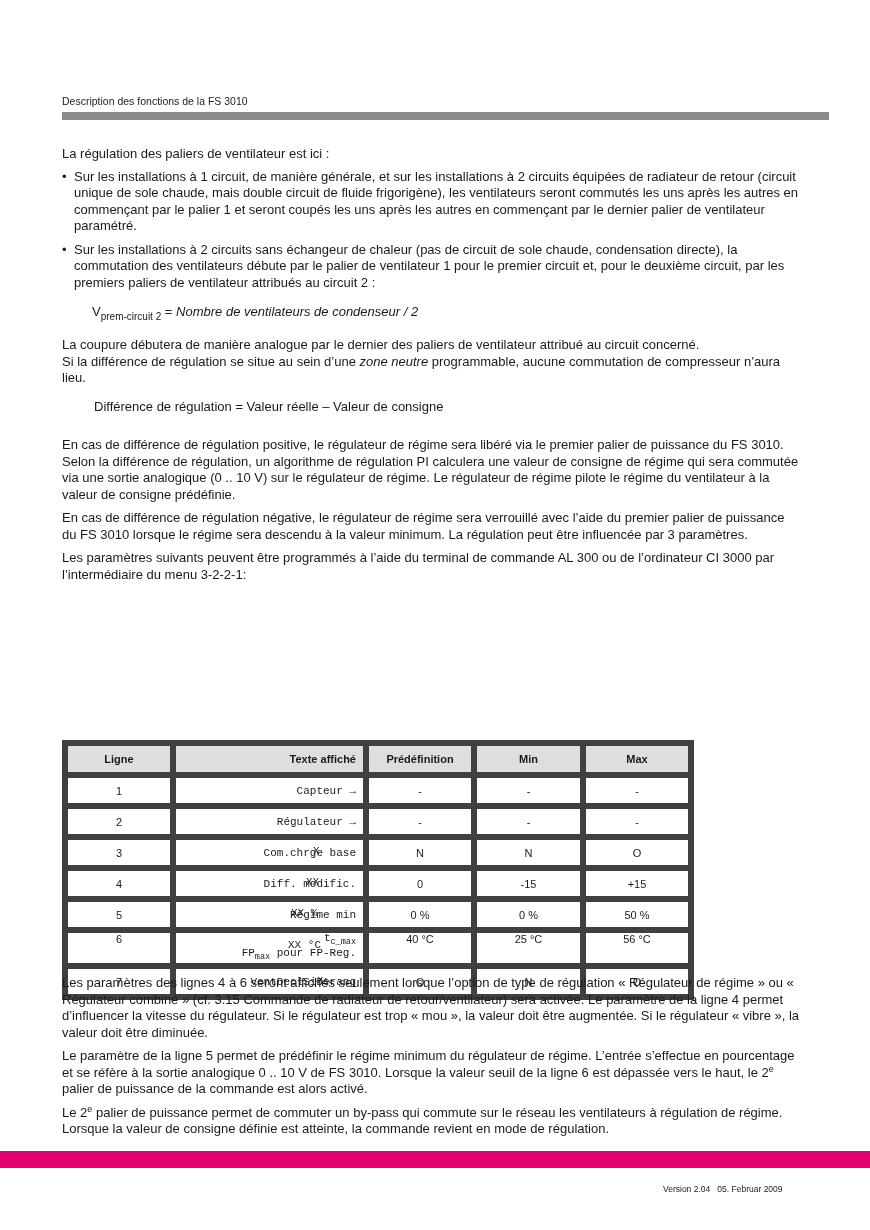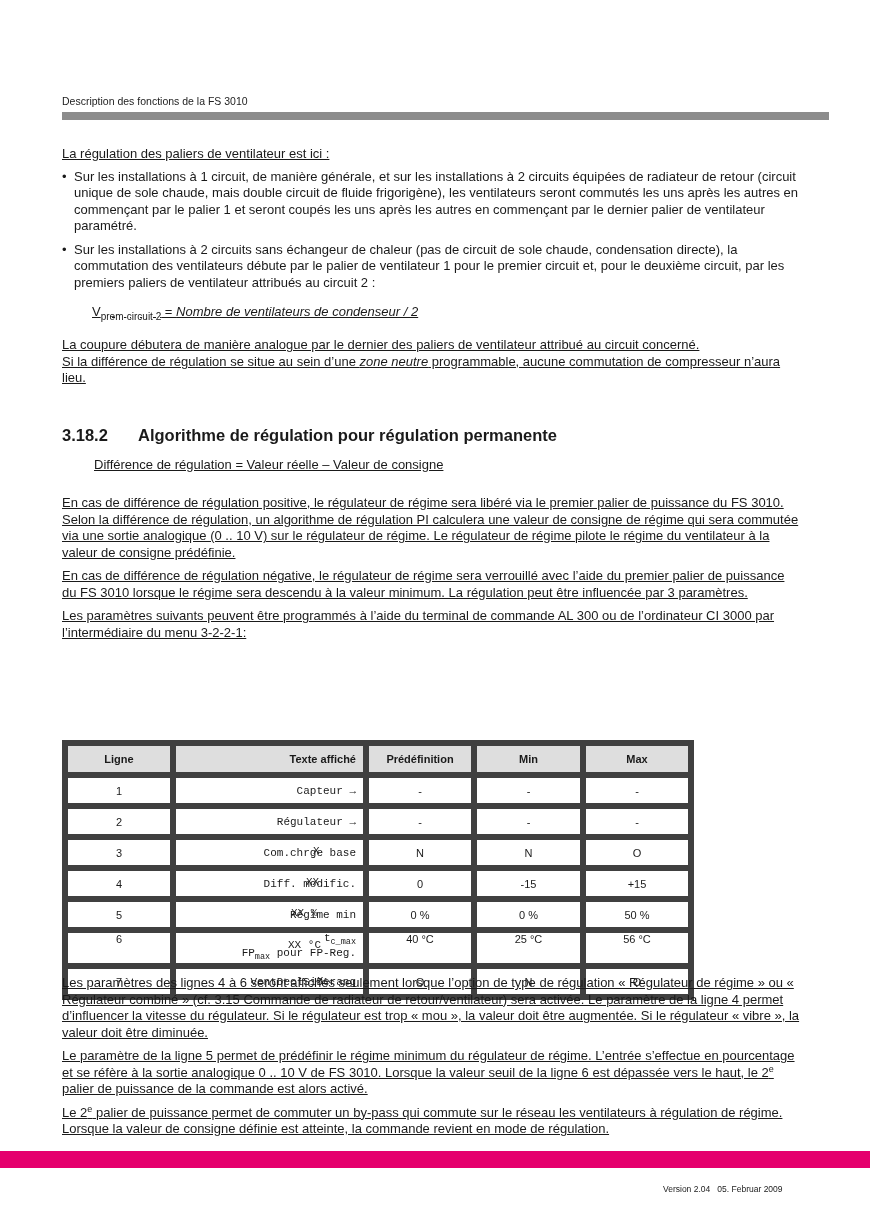--- a/index.html
+++ b/index.html
@@ -2,21 +2,21 @@
 <html><head>
 <meta charset="utf-8">
 <style>
   html, body { margin: 0; padding: 0; background: #ffffff; }
   body { width: 870px; height: 1230px; position: relative; overflow: hidden;
          font-family: "Liberation Sans", sans-serif; color: #1a1a1a; }
   .abs { position: absolute; }
   .header-title { left: 62px; top: 95px; font-size: 10.5px; color: #222; }
   .header-bar { left: 62px; top: 112px; width: 767px; height: 8px; background: #8c8c8c; }
   .content { left: 62px; top: 146px; width: 740px; font-size: 13px; line-height: 16.5px; }
-  p { margin: 0; text-decoration: underline; }
+  p { margin: 0; }
   .p-gap { margin-top: 7px; }
   ul.bullets { list-style: none; margin: 6px 0 0 0; padding: 0; }
   ul.bullets li { position: relative; padding-left: 12px; margin-bottom: 7px; }
   ul.bullets li .bullet { position: absolute; left: 0; top: 0; }
   .formula { margin: 13px 0 12px 30px; }
   .formula sub { font-size: 10px; }
   .formula .rhs { font-style: italic; }
   h2.section { font-size: 16.5px; font-weight: bold; margin: 38px 0 0 0; line-height: 20px; }
   h2.section .num { display: inline-block; width: 76px; }
   .after-h { margin-top: 23px; }
@@ -56,21 +56,20 @@
       <span class="bullet">•</span>
       <span>Sur les installations à 2 circuits sans échangeur de chaleur (pas de circuit de sole chaude, condensation directe), la commutation des ventilateurs débute par le palier de ventilateur 1 pour le premier circuit et, pour le deuxième circuit, par les premiers paliers de ventilateur attribués au circuit 2 :</span>
     </li>
   </ul>
   <p class="formula"><span>V</span><sub>prem-circuit 2</sub><span style="white-space:pre"> = </span><span class="rhs">Nombre de ventilateurs de condenseur / 2</span></p>
   <p>
     <span>La coupure débutera de manière analogue par le dernier des paliers de ventilateur attribué au circuit concerné.</span><br>
     <span>Si la différence de régulation se situe au sein d’une </span><em>zone neutre</em><span> programmable, aucune commutation de compresseur n’aura lieu.</span>
   </p>
 
-  <h2 class="section"><span class="num">3.18.2</span><span>Algorithme de régulation pour régulation permanente</span></h2>
 
   <p class="gap-md" style="margin-top:12px">Différence de régulation = Valeur réelle – Valeur de consigne</p>
   <p class="gap-lg">En cas de différence de régulation positive, le régulateur de régime sera libéré via le premier palier de puissance du FS 3010. Selon la différence de régulation, un algorithme de régulation PI calculera une valeur de consigne de régime qui sera commutée via une sortie analogique (0 .. 10 V) sur le régulateur de régime. Le régulateur de régime pilote le régime du ventilateur à la valeur de consigne prédéfinie.</p>
   <p class="p-gap">En cas de différence de régulation négative, le régulateur de régime sera verrouillé avec l’aide du premier palier de puissance du FS 3010 lorsque le régime sera descendu à la valeur minimum. La régulation peut être influencée par 3 paramètres.</p>
   <p class="p-gap">Les paramètres suivants peuvent être programmés à l’aide du terminal de commande AL 300 ou de l’ordinateur CI 3000 par l’intermédiaire du menu 3-2-2-1:</p>
 </div>
 
 <table class="params">
   <thead>
     <tr>

